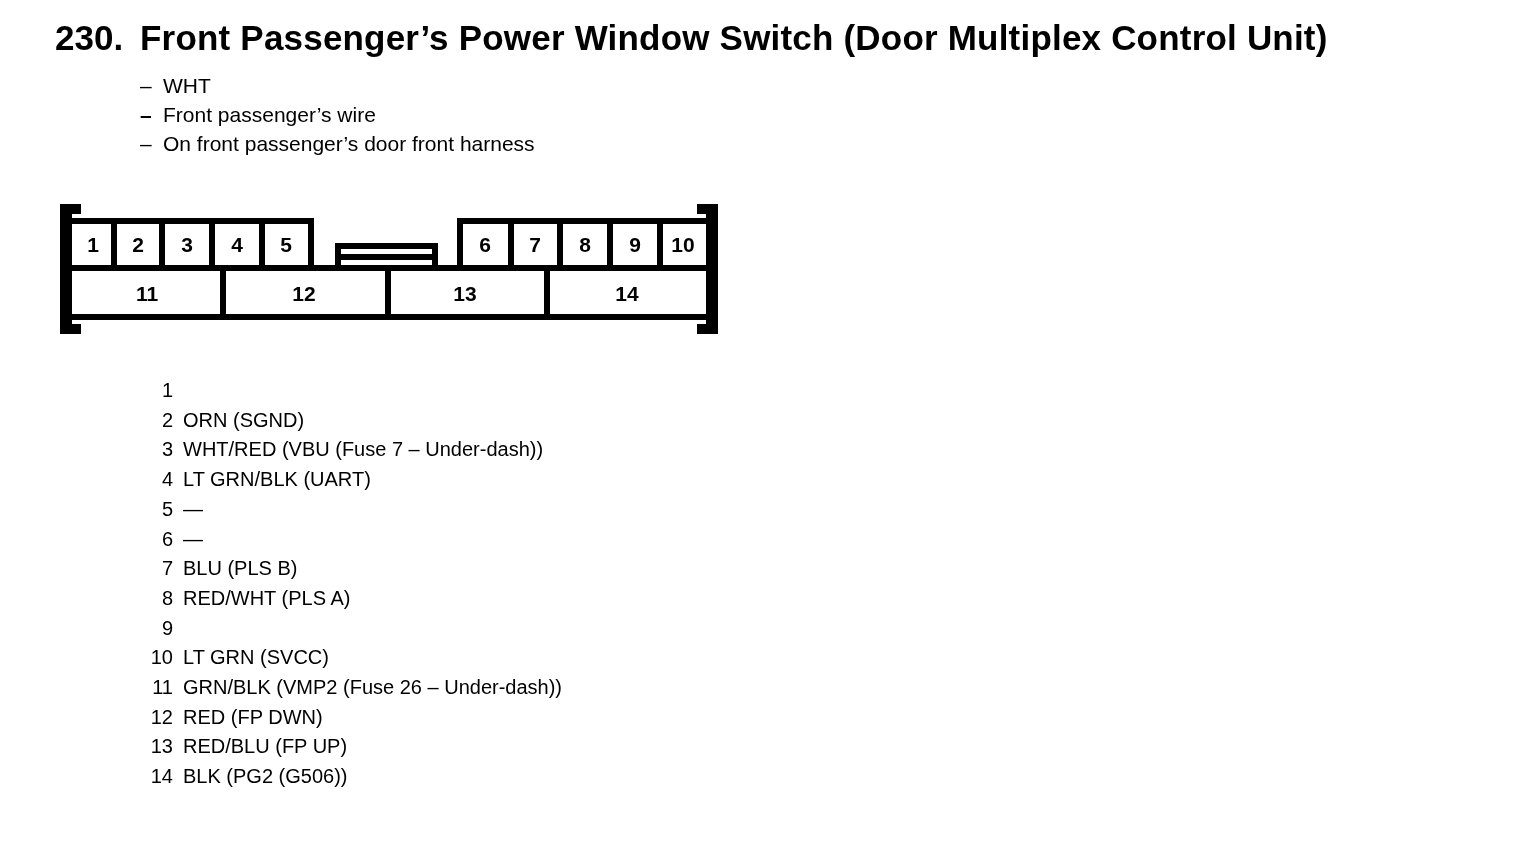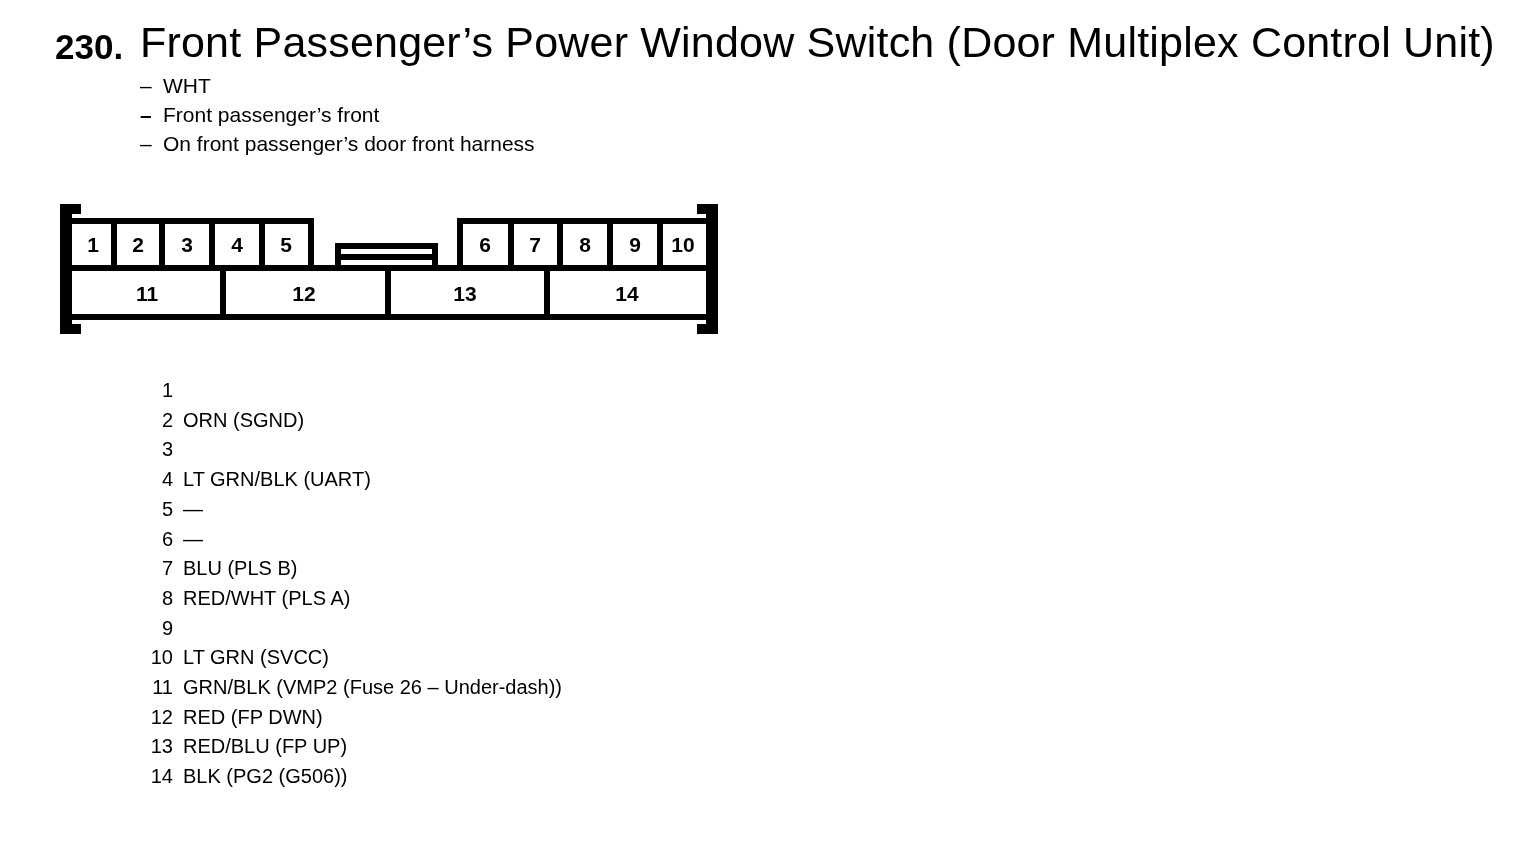--- a/index.html
+++ b/index.html
@@ -15,32 +15,32 @@
     color: #000000;
     overflow: hidden;
   }
 
   
   .title-row {
     position: absolute;
     left: 55px;
     top: 18px;
     display: flex;
-    align-items: flex-end;
+    align-items: center;
     white-space: nowrap;
   }
   .title-num {
     font-size: 35px;
     font-weight: bold;
     width: 85px;
     flex: 0 0 85px;
   }
   .title-text {
-    font-size: 43px;
-    font-weight: normal;
+    font-size: 35px;
+    font-weight: bold;
     letter-spacing: 0.2px;
   }
 
   
   .notes {
     position: absolute;
     left: 140px;
     top: 71px;
     font-size: 21px;
     line-height: 29px;
@@ -102,21 +102,21 @@
   <span class="title-text">Front Passenger’s Power Window Switch (Door Multiplex Control Unit)</span>
 </div>
 
 <div class="notes">
   <div class="note-line">
     <span class="note-dash">–</span>
     <span>WHT</span>
   </div>
   <div class="note-line">
     <span class="note-dash heavy">–</span>
-    <span>Front passenger’s front</span>
+    <span>Front passenger’s wire</span>
   </div>
   <div class="note-line">
     <span class="note-dash">–</span>
     <span>On front passenger’s door front harness</span>
   </div>
 </div>
 
 <div class="connector-wrap">
   <svg width="670" height="140" viewBox="0 0 670 140" xmlns="http://www.w3.org/2000/svg">
 
@@ -190,20 +190,21 @@
 <div class="pinout">
   <div class="pinout-row">
     <span class="pinout-num">1</span>
   </div>
   <div class="pinout-row">
     <span class="pinout-num">2</span>
     <span>ORN (SGND)</span>
   </div>
   <div class="pinout-row">
     <span class="pinout-num">3</span>
+    <span>WHT/RED (VBU (Fuse 7 – Under-dash))</span>
   </div>
   <div class="pinout-row">
     <span class="pinout-num">4</span>
     <span>LT GRN/BLK (UART)</span>
   </div>
   <div class="pinout-row">
     <span class="pinout-num">5</span>
     <span>—</span>
   </div>
   <div class="pinout-row">

